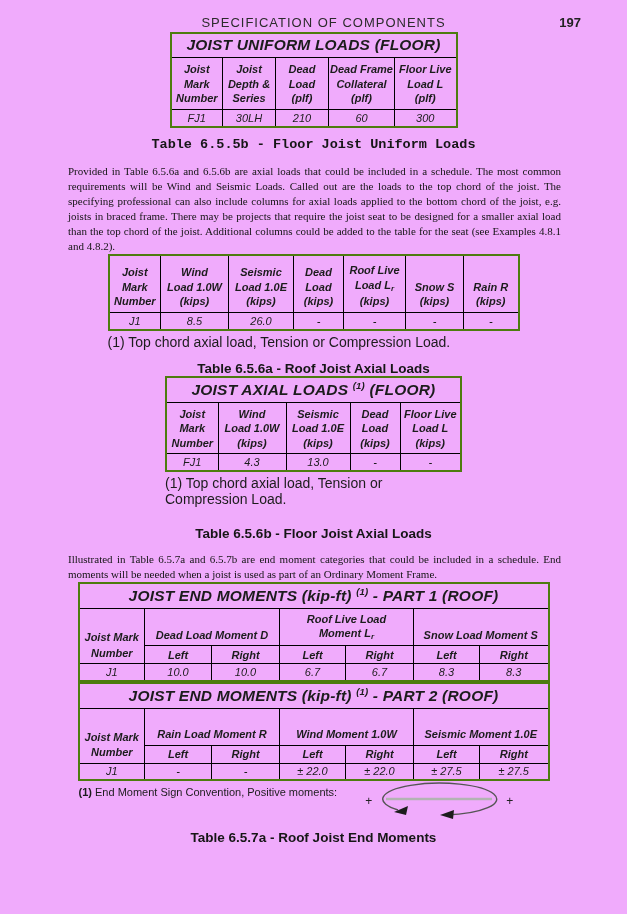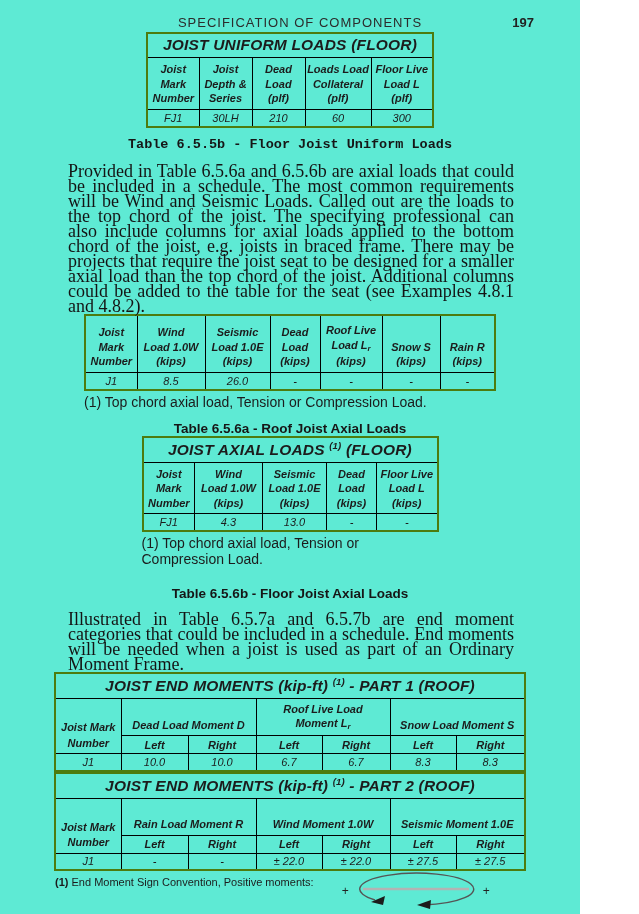--- a/index.html
+++ b/index.html
@@ -1,19 +1,19 @@
 <!DOCTYPE html>
 <html><head>
 <meta charset="utf-8">
 <style>
   * { margin: 0; padding: 0; box-sizing: border-box; }
   html, body { background: #ffffff; }
   .page {
-    width: 580px; height: 914px;
-    background: #5eead4;
+    width: 627px; height: 914px;
+    background: #f0abfc;
     color: #1c1c1c;
     font-family: "Liberation Sans", sans-serif;
     position: relative;
     overflow: hidden;
   }
   
   .top-header { position: relative; padding-top: 15px; height: 32px; }
   .header-title {
     display: block; text-align: center;
     font-size: 13px; letter-spacing: 1px; color: #2c2c2c;
@@ -44,21 +44,21 @@
   .grp { font-weight: 700; font-size: 11px; text-align: center; vertical-align: bottom; padding: 3px 1px 3px 1px; line-height: 1.3; }
   .g33 { height: 34px; } .g36 { height: 37px; }
   th.lr { font-weight: 700; font-size: 11px; text-align: center; height: 18px; padding: 1px; }
   th.stub { font-weight: 700; font-size: 11px; text-align: center; vertical-align: bottom; padding-bottom: 2px; line-height: 1.4; }
   
   .fnote { font-size: 14px; color: #1c1c1c; text-align: left; margin: 3px auto 0 auto; }
   .tcap { font-weight: 700; font-size: 13.5px; text-align: center; color: #161616; }
   
   .para {
     font-family: "Liberation Serif", serif;
-    font-size: 18px; line-height: 15px; text-align: justify;
+    font-size: 11px; line-height: 15px; text-align: justify;
     margin: 8px 66px 0 68px; color: #141414;
   }
   
   .fn-row { width: 470px; margin: 2px auto 0 auto; display: flex; align-items: flex-start; }
   .fn-text { font-size: 11px; padding-top: 3px; white-space: nowrap; }
   .fn-prefix { font-weight: 700; }
   .diagram { display: flex; align-items: center; margin-left: 26px; margin-top: -2px; }
   .plus-sign { font-size: 12px; font-weight: 400; color: #222; padding: 0 2px; }
   
   .mt-t1 { margin-top: 21px; }
@@ -105,21 +105,21 @@
       <th class="hc h50">
         <div>Joist</div>
         <div>Depth &amp;</div>
         <div>Series</div>
       </th>
       <th class="hc h50">
         <div>Dead</div>
         <div>Load (plf)</div>
       </th>
       <th class="hc h50">
-        <div>Loads Load</div>
+        <div>Dead Frame</div>
         <div>Collateral</div>
         <div>(plf)</div>
       </th>
       <th class="hc h50">
         <div>Floor Live</div>
         <div>Load L</div>
         <div>(plf)</div>
       </th>
     </tr>
     <tr>

